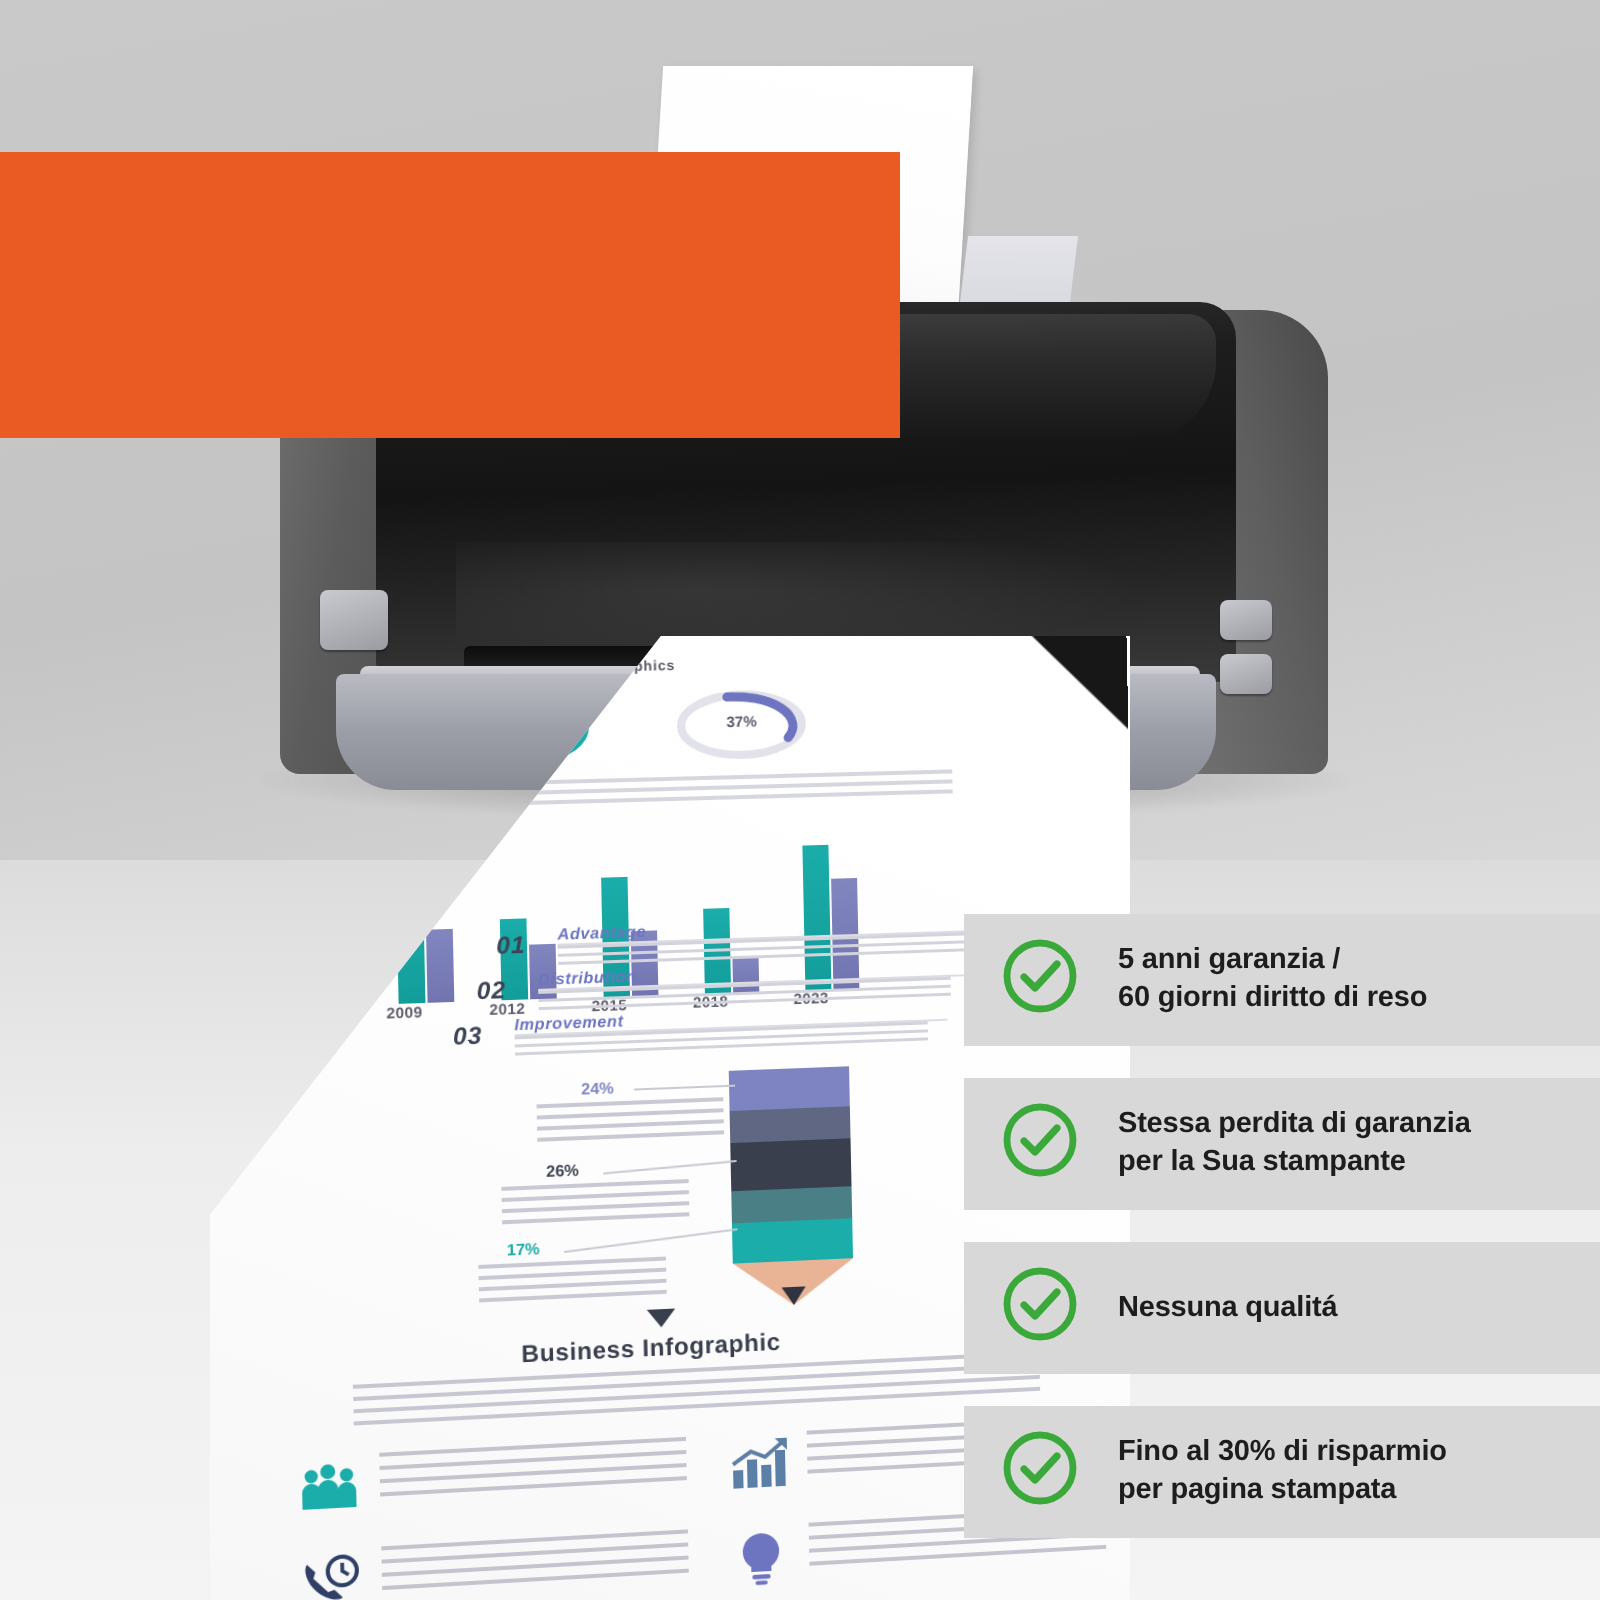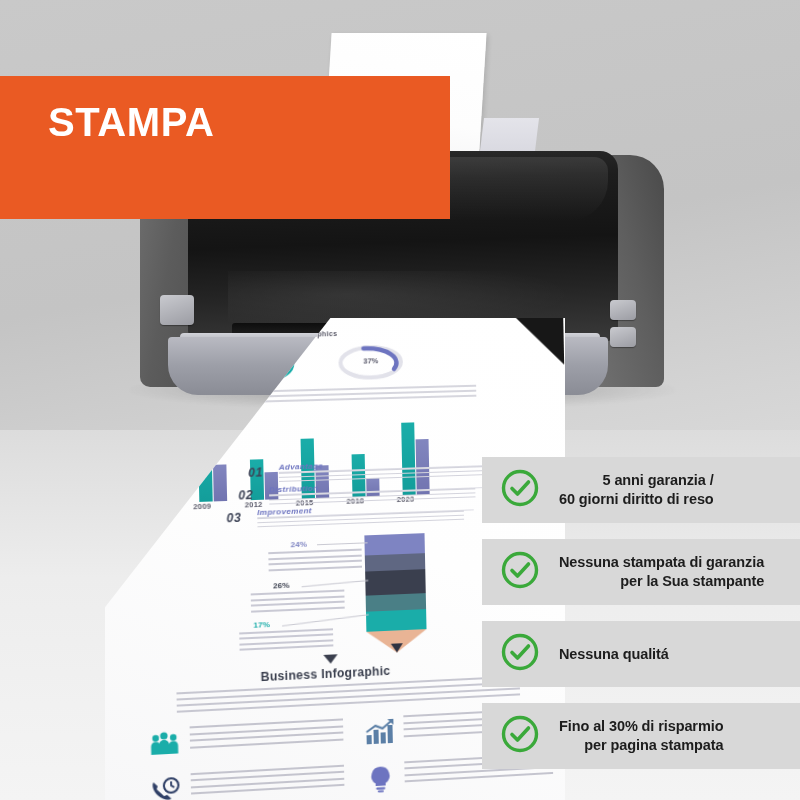--- a/index.html
+++ b/index.html
@@ -187,21 +187,21 @@
 
   
   .features{position:absolute;left:482px;top:457px;width:318px;}
   .feat{
     position:relative;width:318px;height:66px;margin-bottom:16px;
     background:#d8d8d8;display:flex;align-items:center;
   }
   .feat .check{margin-left:18px;flex:0 0 auto;}
   .feat .ftext{
     margin-left:19px;font-size:14.5px;line-height:19px;font-weight:bold;color:#1d1d1d;
-    letter-spacing:-.1px;white-space:pre-line;text-align:right;
+    letter-spacing:-.1px;white-space:pre-line;
   }
 </style>
 </head>
 <body>
 
 <div id="stage">
 
   <div class="bg-grad"></div>
   <div class="bg-floor"></div>
 
@@ -400,39 +400,38 @@
           </div>
           <div class="ic-lorem"></div>
         </div>
       </div>
 
     </div>
   </div>
 
   <div class="banner">
     <h1>
-      <span class="ln">STAMPA</span>
     </h1>
   </div>
 
   <div class="features" id="features">
       <div class="feat">
         <span class="check"><svg width="40" height="40" viewBox="0 0 40 40">
             <circle cx="20" cy="20" r="16.5" fill="none" stroke="#3aa93a" stroke-width="3.4"></circle>
             <path d="M12 20.5l5.5 5.5L28.5 14" fill="none" stroke="#3aa93a" stroke-width="3.6" stroke-linecap="round" stroke-linejoin="round"></path>
           </svg></span>
         <div class="ftext">5 anni garanzia /
 60 giorni diritto di reso</div>
       </div>
       <div class="feat">
         <span class="check"><svg width="40" height="40" viewBox="0 0 40 40">
             <circle cx="20" cy="20" r="16.5" fill="none" stroke="#3aa93a" stroke-width="3.4"></circle>
             <path d="M12 20.5l5.5 5.5L28.5 14" fill="none" stroke="#3aa93a" stroke-width="3.6" stroke-linecap="round" stroke-linejoin="round"></path>
           </svg></span>
-        <div class="ftext">Nessuna stampata di garanzia
+        <div class="ftext">Stessa perdita di garanzia
 per la Sua stampante</div>
       </div>
       <div class="feat">
         <span class="check"><svg width="40" height="40" viewBox="0 0 40 40">
             <circle cx="20" cy="20" r="16.5" fill="none" stroke="#3aa93a" stroke-width="3.4"></circle>
             <path d="M12 20.5l5.5 5.5L28.5 14" fill="none" stroke="#3aa93a" stroke-width="3.6" stroke-linecap="round" stroke-linejoin="round"></path>
           </svg></span>
         <div class="ftext">Nessuna qualitá</div>
       </div>
       <div class="feat">

